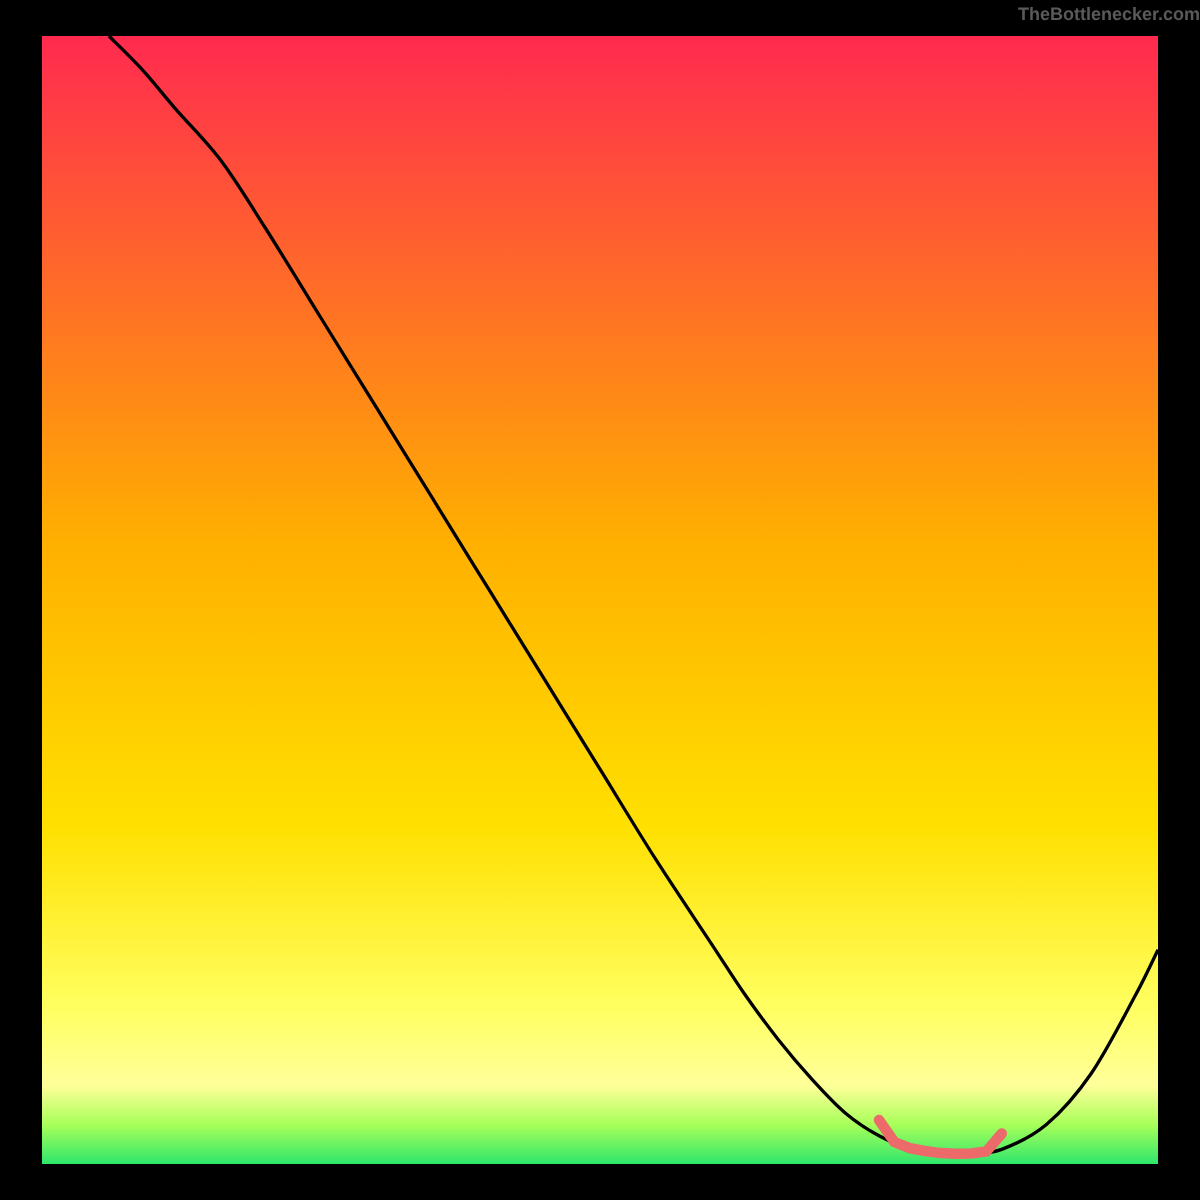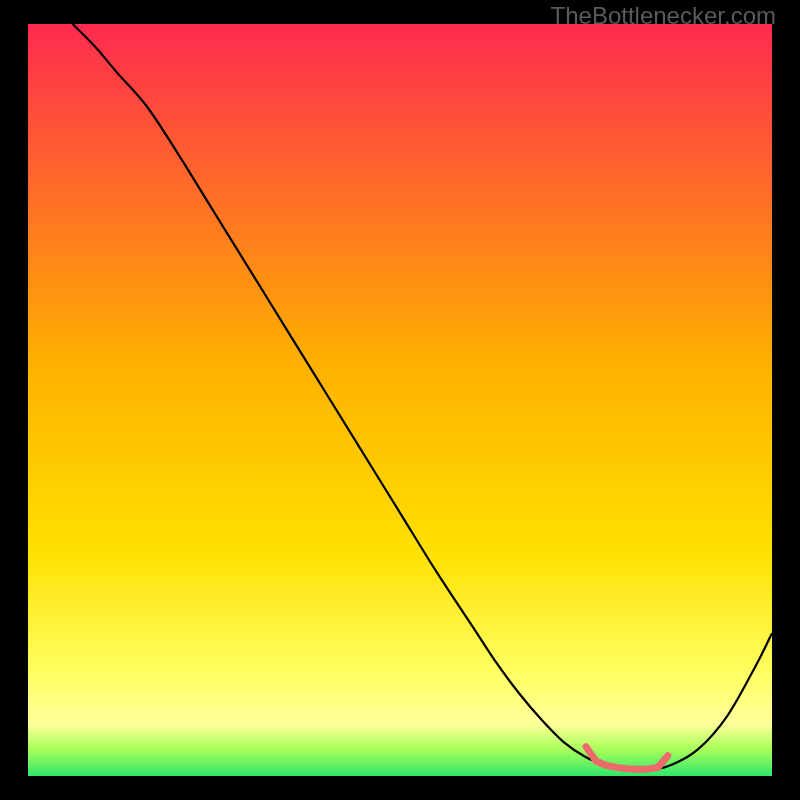--- a/index.html
+++ b/index.html
@@ -17,24 +17,24 @@
     left: 0; top: 0; width: 100%; height: 100%;
   }
   .curve-svg {
     position: absolute;
     left: 0; top: 0; width: 100%; height: 100%;
     overflow: visible;
   }
   .attribution {
     position: absolute;
     top: 2px;
-    right: 24px;
+    right: 0;
     font-family: Arial, Helvetica, sans-serif;
-    font-size: 24px;
-    font-weight: normal;
+    font-size: 12px;
+    font-weight: bold;
     color: #5a5a5a;
   }
 </style>
 </head>
 <body>
 
 <div class="container">
   <div class="attribution">TheBottlenecker.com</div>
   <div class="plot-area">
     <svg class="gradient-bg" viewBox="0 0 744 752" preserveAspectRatio="none">

